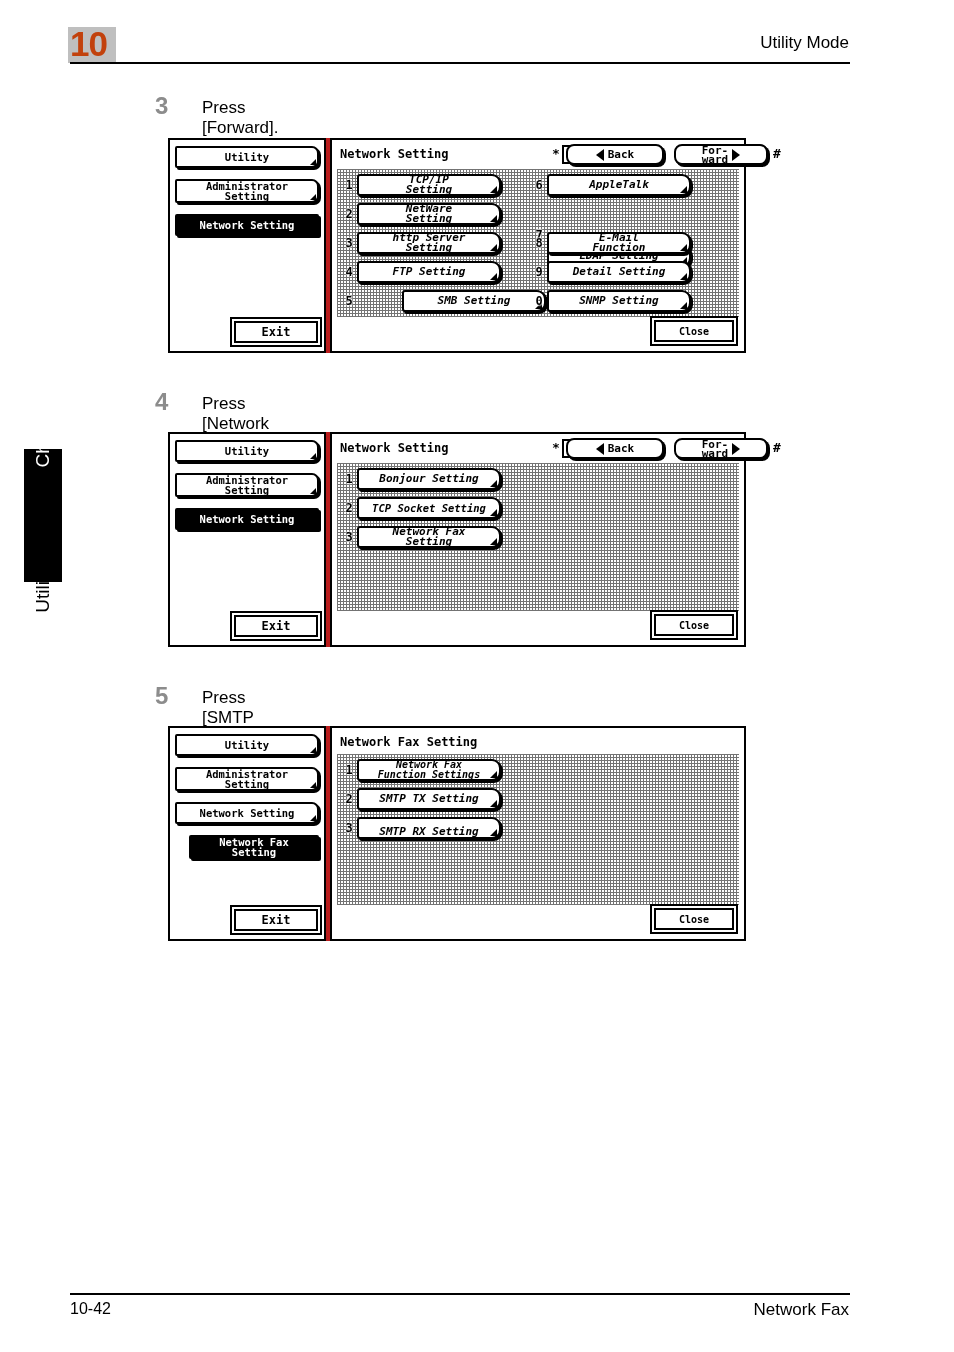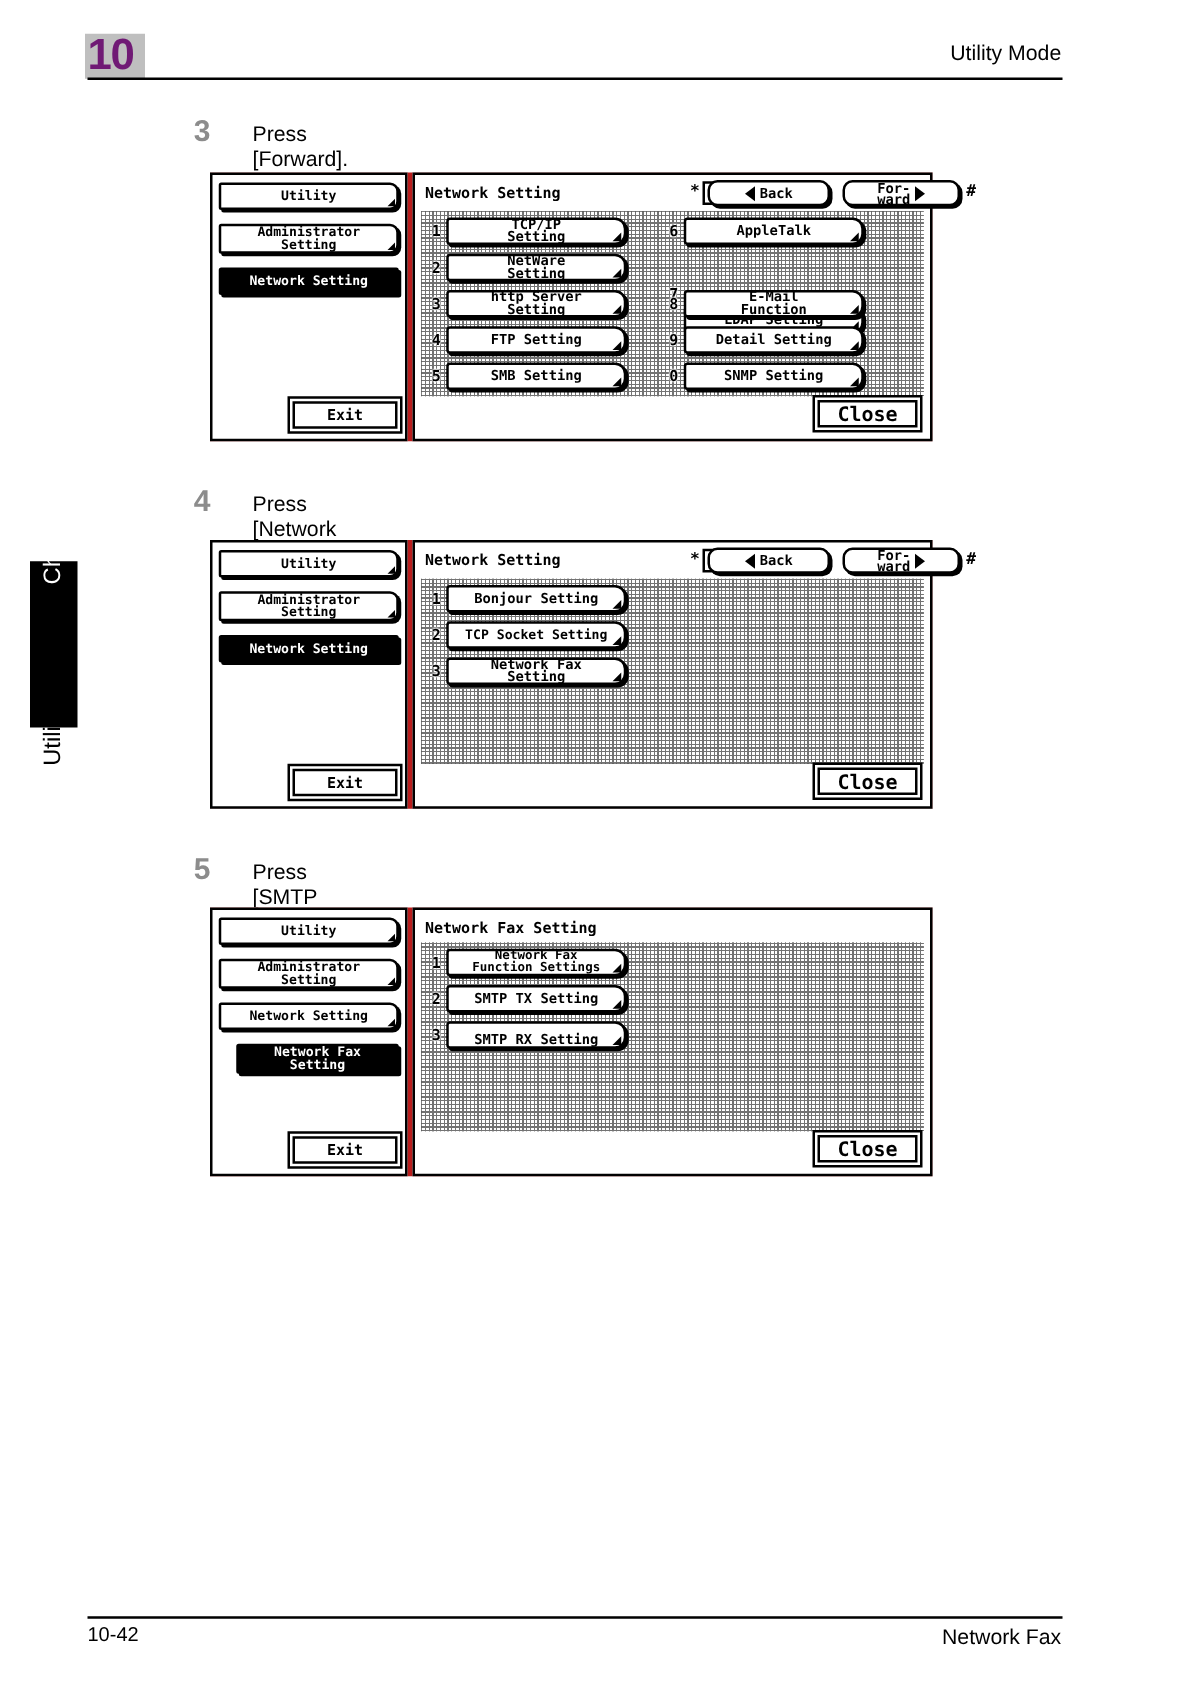--- a/index.html
+++ b/index.html
@@ -28,21 +28,21 @@
     width: 48px; height: 36px;
     background: #bfbfbf;
   }
   #chapter-number {
     position: absolute;
     left: 70px; top: 24px;
     font-size: 35px;
     font-weight: bold;
     letter-spacing: -1px;
     line-height: 40px;
-    color: #701a75;
+    color: #c2410c;
   }
   #header-title {
     position: absolute;
     right: 105px; top: 33px;
     font-size: 17px;
     color: #000;
   }
   #header-rule {
     position: absolute;
     left: 70px; top: 62px;
@@ -307,20 +307,21 @@
     justify-content: center;
     box-shadow: 2px 2px 0 #000;
   }
   .lcd-btn .lbl {
     font-family: "DejaVu Sans Mono", monospace;
     font-weight: bold;
     font-size: 11px;
     line-height: 10px;
     text-align: center;
     white-space: pre-line;
+    font-style: italic;
   }
   .lcd-btn .corner {
     position: absolute;
     right: 2px; bottom: 1px;
     width: 0; height: 0;
     border-style: solid;
     border-width: 0 0 7px 7px;
     border-color: transparent transparent #000 transparent;
   }
   .close-btn {
@@ -328,21 +329,21 @@
     position: absolute;
     right: 10px; bottom: 9px;
     width: 80px; height: 22px;
     border: 2px solid #000;
     background: #fff;
     display: flex;
     align-items: center;
     justify-content: center;
     font-family: "DejaVu Sans Mono", monospace;
     font-weight: bold;
-    font-size: 16px;
+    font-size: 10px;
     outline: 2px solid #000;
     outline-offset: 2px;
     box-shadow: 0 0 0 1px #fff;
     z-index: 3;
   }
 </style>
 </head>
 <body>
 
 <div id="page-header">
@@ -421,21 +422,21 @@
       </div>
       <div class="grid-row" style="left:4px; top:92px;">
         <span class="grid-num">4</span>
         <span class="lcd-btn" style="width:144px;justify-content:center;">
           <span class="lbl">FTP Setting</span>
           <span class="corner"></span>
         </span>
       </div>
       <div class="grid-row" style="left:4px; top:121px;">
         <span class="grid-num">5</span>
-        <span class="lcd-btn" style="width:144px;">
+        <span class="lcd-btn" style="width:144px;margin-left:45px;">
           <span class="lbl">SMB Setting</span>
           <span class="corner"></span>
         </span>
       </div>
 
       <div class="grid-row" style="left:194px; top:5px;">
         <span class="grid-num">6</span>
         <span class="lcd-btn" style="width:144px;">
           <span class="lbl">AppleTalk</span>
           <span class="corner"></span>

